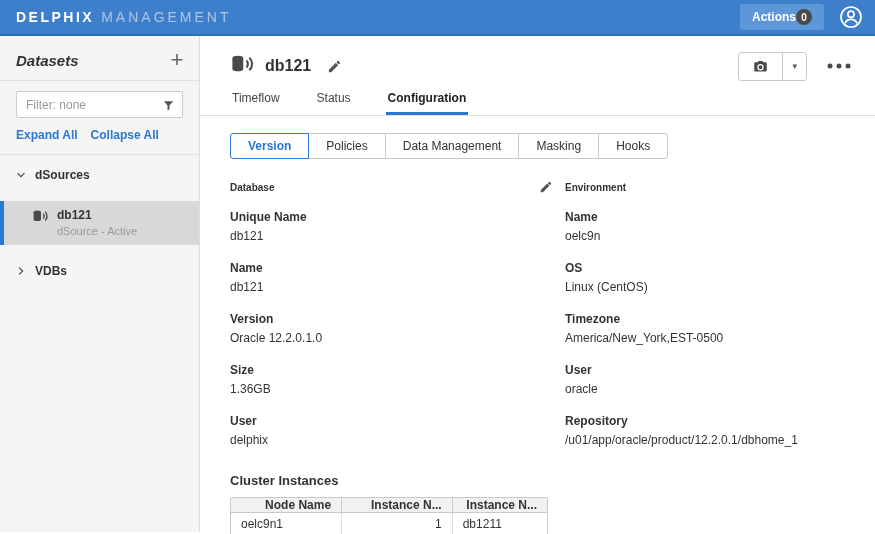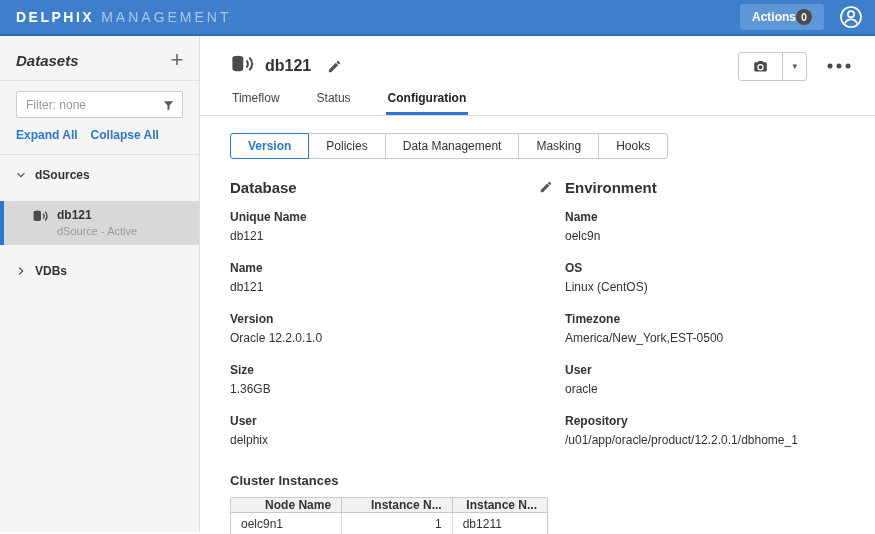--- a/index.html
+++ b/index.html
@@ -89,21 +89,21 @@
     background:#fff;cursor:pointer;position:relative;white-space:nowrap;font-family:inherit;
   }
   .subtab:first-child{margin-left:0;border-radius:3px 0 0 3px;}
   .subtab:last-child{border-radius:0 3px 3px 0;}
   .subtab.active{color:var(--accent);font-weight:bold;border:1px solid var(--accent);z-index:2;}
   
   .cols{display:flex;margin:20px 30px 0 30px;}
   .col-left{width:335px;}
   .col-right{flex:1;}
   .section-head{display:flex;justify-content:space-between;align-items:center;height:16px;}
-  .section-heading{font-size:15px;font-weight:bold;color:#333;}
+  .section-heading{font-size:10px;font-weight:bold;color:#333;}
   .section-pencil{cursor:pointer;display:flex;margin-right:12px;}
   .fields{margin-top:6px;}
   .field{margin-bottom:9px;}
   .field-label{font-size:12px;font-weight:bold;color:#333;line-height:14px;margin-bottom:5px;padding-top:9px;}
   .field-value{font-size:12px;color:#333;line-height:14px;}
   
   .cluster{margin:17px 30px 0 30px;}
   .cluster-heading{font-size:13px;font-weight:bold;color:#333;margin-bottom:9px;}
   .table-wrap{width:318px;height:78px;border:1px solid #c9c9c9;border-radius:2px;background:#fff;overflow:hidden;}
   table{width:100%;border-collapse:collapse;table-layout:fixed;}

